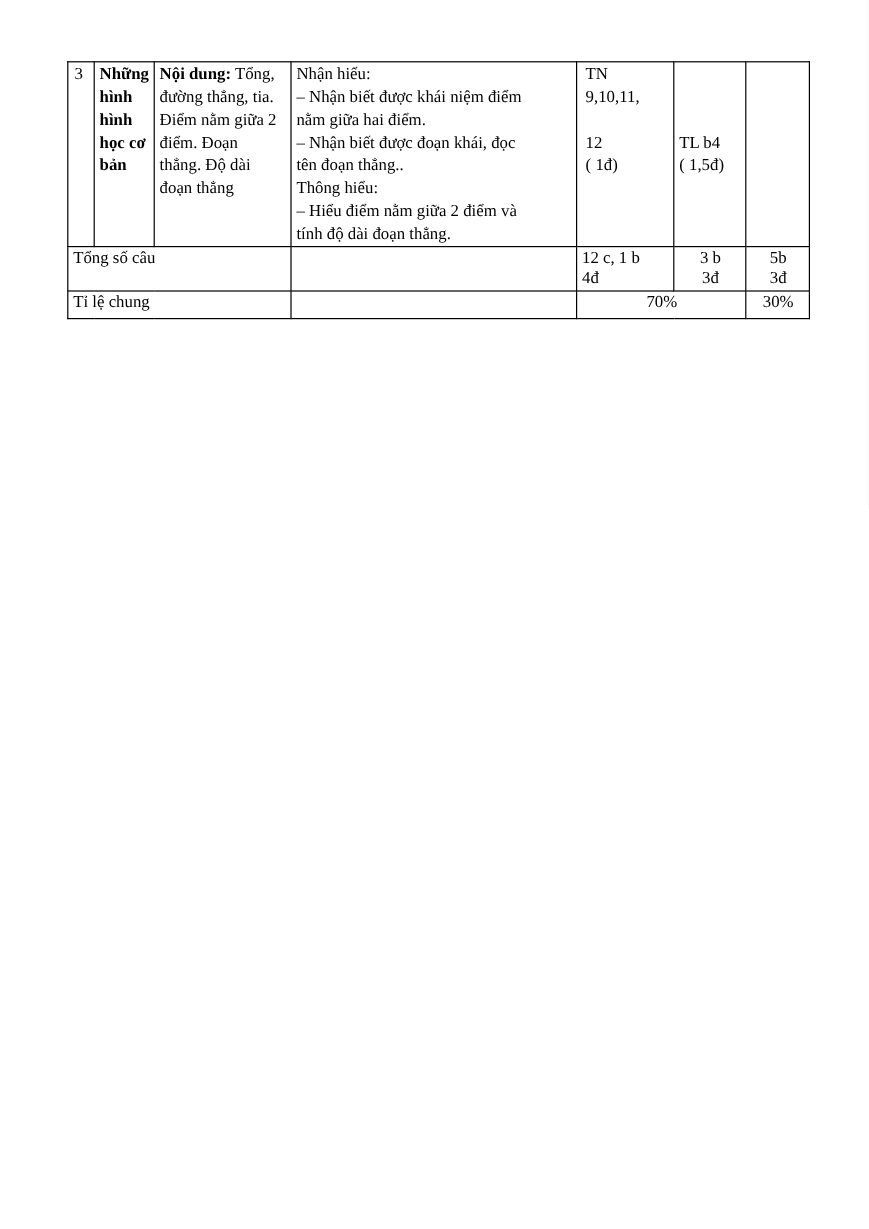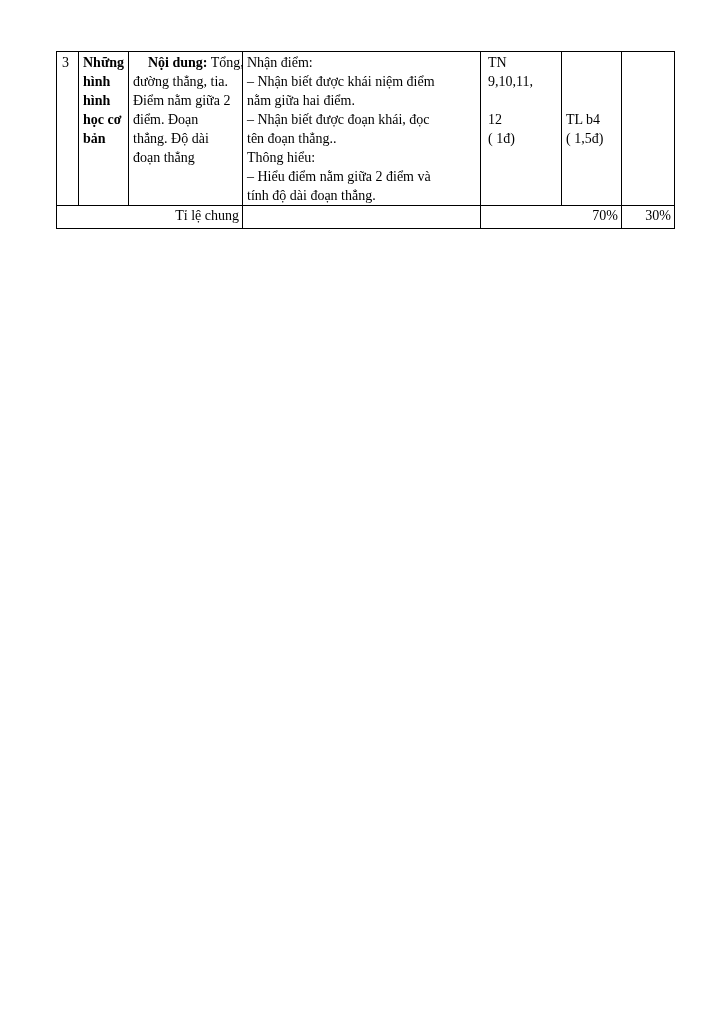--- a/index.html
+++ b/index.html
@@ -24,24 +24,24 @@
   td {
     border: 1px solid #000000;
     vertical-align: top;
     padding: 1px 3px 0 4px;
     font-size: 14px;
     overflow: hidden;
   }
   tr.main-row td { line-height: 19px; height: 151px; }
   tr.totals-row td { line-height: 17px; height: 35px; }
   tr.pct-row td { line-height: 16px; height: 19px; padding-top: 1px; }
-  tr.chung-row td { line-height: 16px; height: 20px; padding-top: 2px; text-align: right; }
+  tr.chung-row td { line-height: 16px; height: 20px; padding-top: 2px; }
   .line { min-height: 19px; white-space: nowrap; }
   tr.totals-row .line { min-height: 17px; }
-  .bold { font-weight: bold; margin-left: 15px; }
+  .bold { font-weight: bold; }
   .center { text-align: center; }
   .right { text-align: right; padding-right: 8px; }
   .cell-tn-main { padding-left: 7px; }
   .cell-stt { padding-left: 5px; }
 </style>
 </head>
 <body>
 
 <div class="page">
   <table class="matrix">
@@ -74,21 +74,21 @@
         <div>
               <div class="line">đường thẳng, tia.</div>
               <div class="line">Điểm nằm giữa 2</div>
               <div class="line">điểm. Đoạn</div>
               <div class="line">thẳng. Độ dài</div>
               <div class="line">đoạn thẳng</div>
             </div>
       </td>
       <td>
         <div>
-              <div class="line">Nhận điểm:</div>
+              <div class="line">Nhận hiểu:</div>
               <div class="line">– Nhận biết được khái niệm điểm</div>
               <div class="line">nằm giữa hai điểm.</div>
               <div class="line">– Nhận biết được đoạn khái, đọc</div>
               <div class="line">tên đoạn thẳng..</div>
               <div class="line">Thông hiểu:</div>
               <div class="line">– Hiểu điểm nằm giữa 2 điểm và</div>
               <div class="line">tính độ dài đoạn thẳng.</div>
             </div>
       </td>
       <td class="cell-tn-main">
@@ -105,20 +105,44 @@
               <div class="line">&nbsp;</div>
               <div class="line">&nbsp;</div>
               <div class="line">&nbsp;</div>
               <div class="line">TL b4</div>
               <div class="line">( 1,5đ)</div>
             </div>
       </td>
       <td></td>
     </tr>
 
+    <tr class="totals-row">
+      <td colspan="3">
+        <div class="line">Tổng số câu</div>
+      </td>
+      <td></td>
+      <td>
+        <div>
+              <div class="line">12 c, 1 b</div>
+              <div class="line">4đ</div>
+            </div>
+      </td>
+      <td class="center">
+        <div>
+              <div class="line">3 b</div>
+              <div class="line">3đ</div>
+            </div>
+      </td>
+      <td class="center">
+        <div>
+              <div class="line">5b</div>
+              <div class="line">3đ</div>
+            </div>
+      </td>
+    </tr>
 
 
     <tr class="chung-row">
       <td colspan="3">
         <span>Tỉ lệ chung</span>
       </td>
       <td></td>
       <td colspan="2" class="center">
         <span>70%</span>
       </td>

